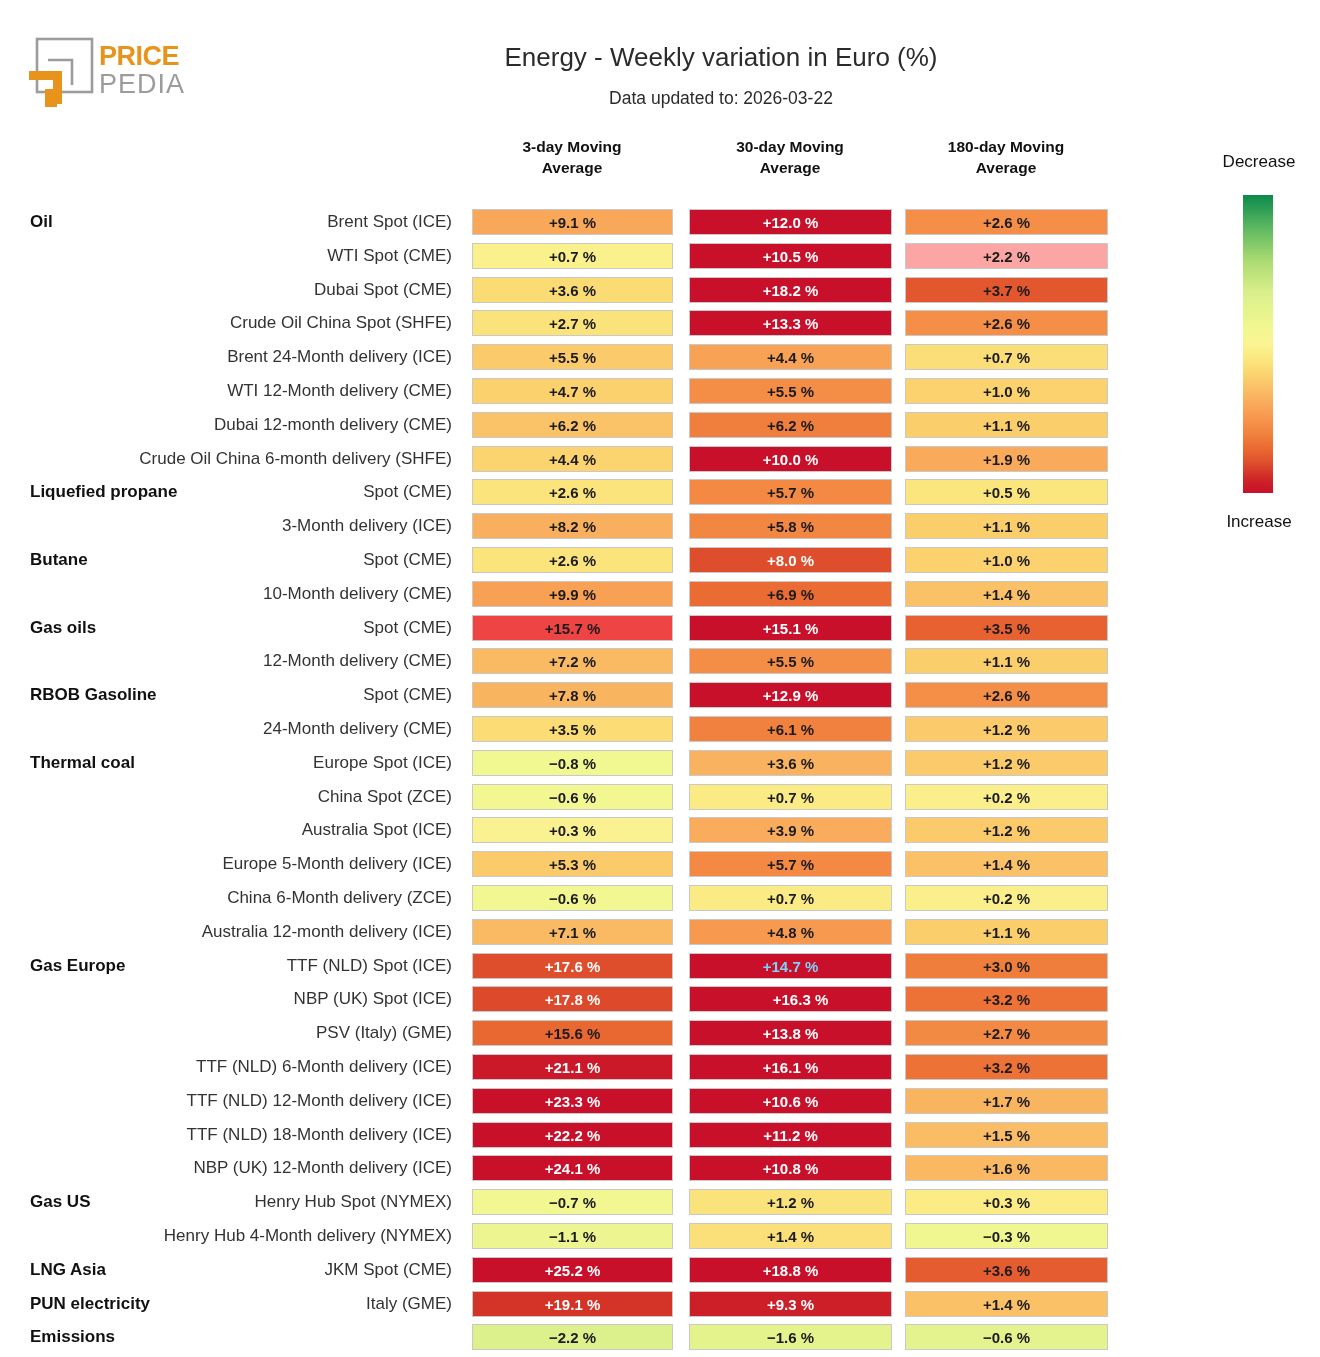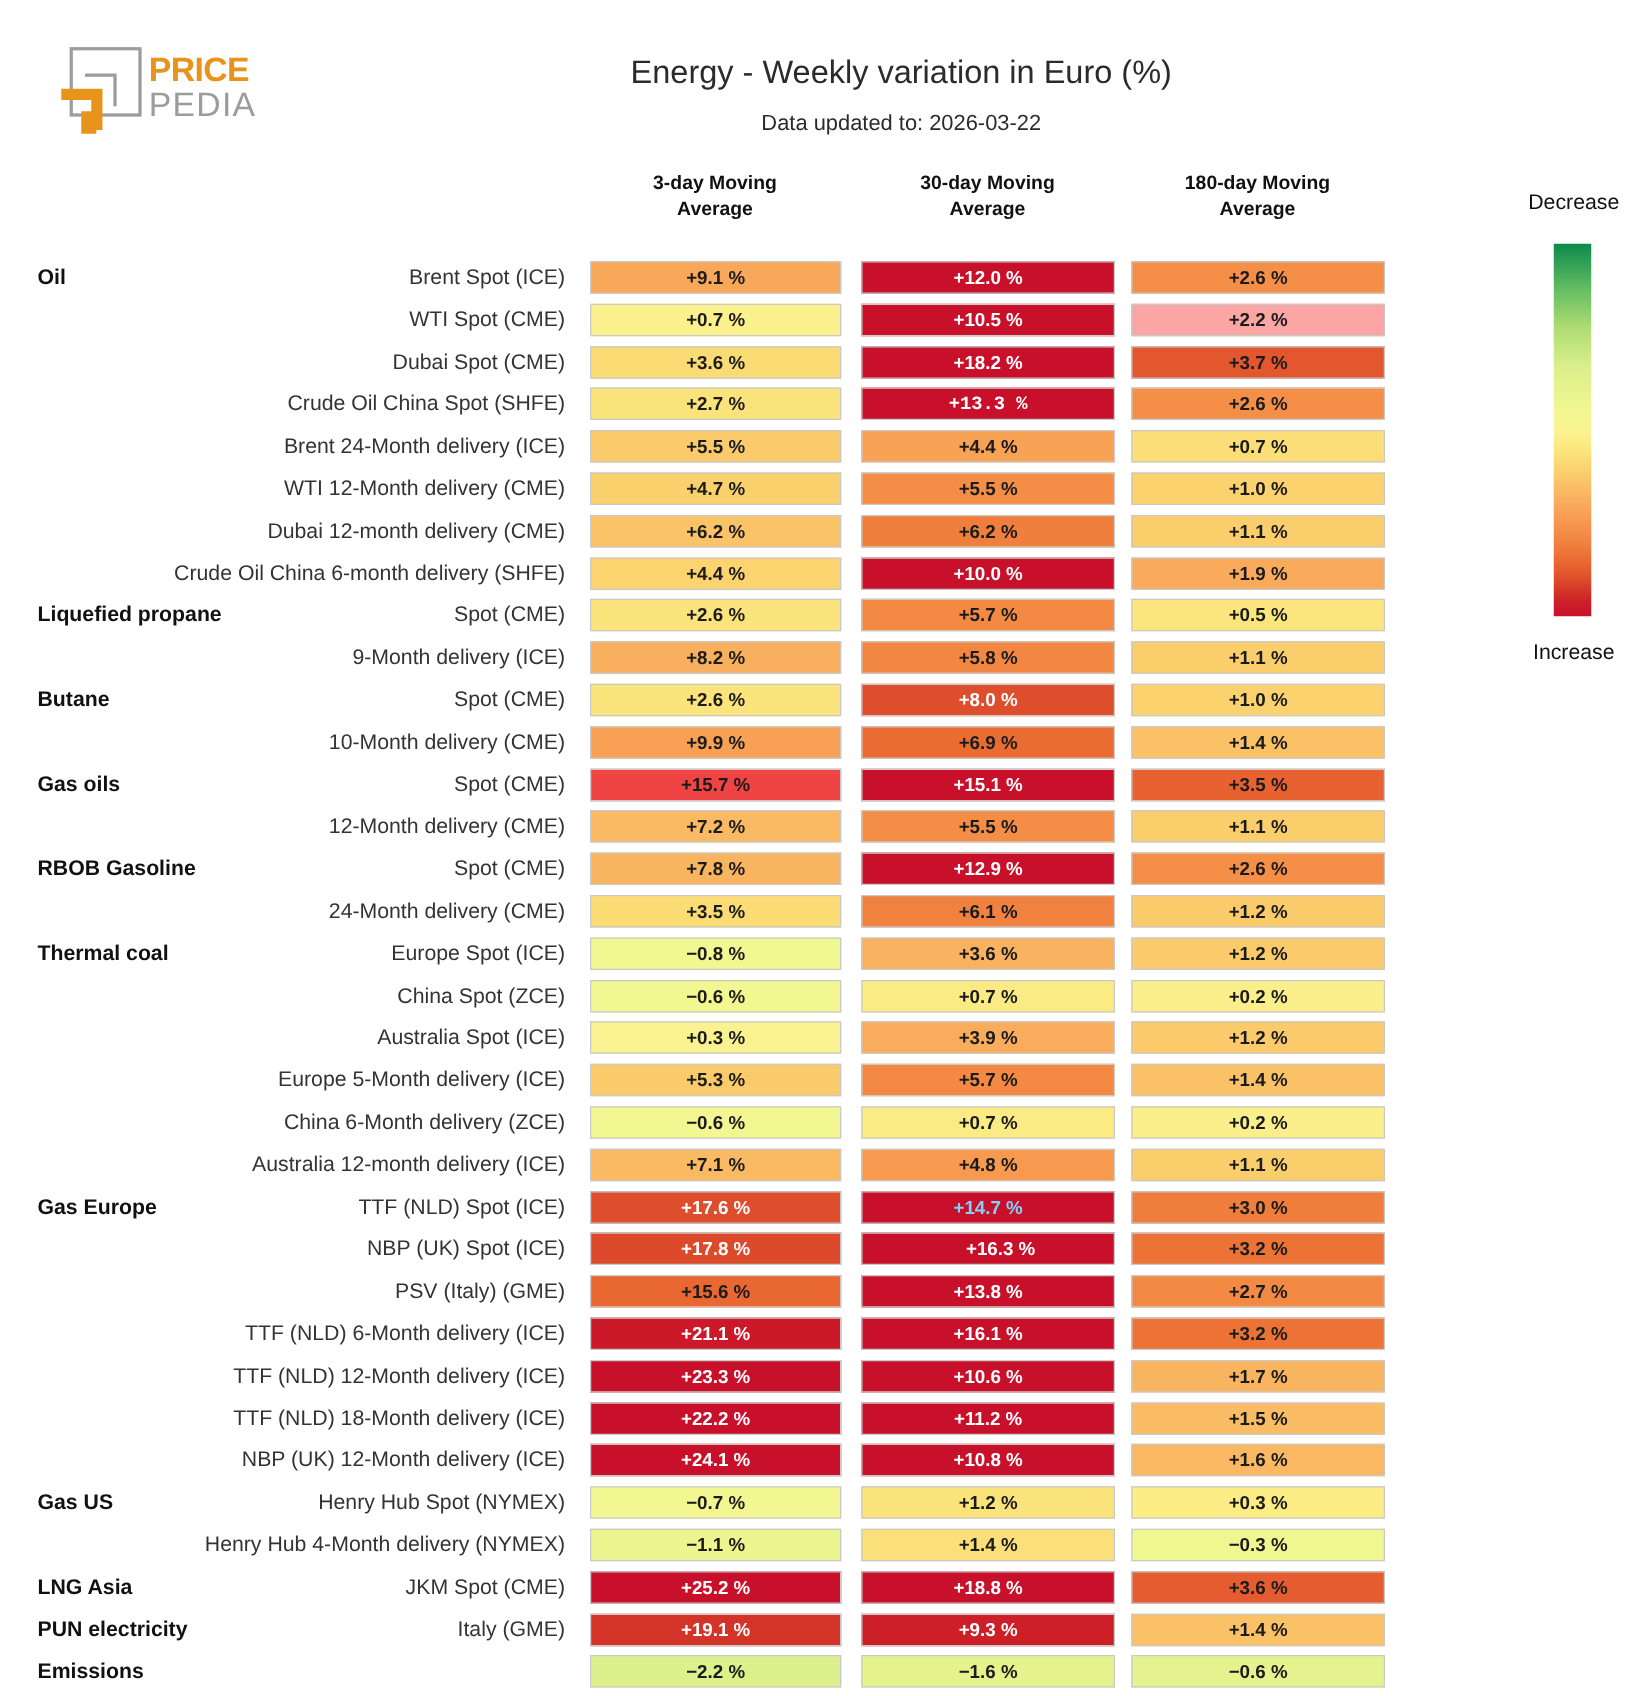--- a/index.html
+++ b/index.html
@@ -1,21 +1,21 @@
 <!DOCTYPE html>
 <html><head>
 <meta charset="utf-8">
 <style>
   html,body{margin:0;padding:0;background:#ffffff;}
   #canvas{
     position:relative;width:1320px;height:1357px;background:#ffffff;overflow:hidden;
     font-family:"Liberation Sans","DejaVu Sans",sans-serif;color:#222;
   }
   
-  #logo{position:absolute;left:36px;top:25px;width:210px;height:100px;}
+  #logo{position:absolute;left:16px;top:25px;width:210px;height:100px;}
   #logo svg{position:absolute;left:0;top:0;}
   .logo-price{position:absolute;left:83px;top:16px;font-size:27px;font-weight:700;color:#E8941C;letter-spacing:-0.5px;}
   .logo-pedia{position:absolute;left:83px;top:44px;font-size:27px;font-weight:300;color:#9C9C9C;letter-spacing:1px;}
   
   #title{position:absolute;left:421px;top:42px;width:600px;text-align:center;font-size:26px;font-weight:500;color:#2b2b2b;}
   #subtitle{position:absolute;left:471px;top:88px;width:500px;text-align:center;font-size:17.5px;color:#2b2b2b;}
   
   .colhead{position:absolute;top:136px;width:220px;text-align:center;font-size:15.5px;font-weight:700;color:#111;line-height:21px;white-space:pre-line;}
   #colhead-0{left:462px;} #colhead-1{left:680px;} #colhead-2{left:896px;}
   
@@ -75,21 +75,21 @@
     <div class="cat"></div>
     <div class="lbl">Dubai Spot (CME)</div>
     <div class="cell c0" style="background: rgb(251, 219, 116);">+3.6 %</div>
     <div class="cell c1" style="background: rgb(200, 16, 43); color: rgb(255, 255, 255);">+18.2 %</div>
     <div class="cell c2" style="background: rgb(226, 87, 46);">+3.7 %</div>
   </div>
       <div class="row" style="top: 310px;">
     <div class="cat"></div>
     <div class="lbl">Crude Oil China Spot (SHFE)</div>
     <div class="cell c0" style="background: rgb(251, 227, 123);">+2.7 %</div>
-    <div class="cell c1" style="background: rgb(200, 16, 43); color: rgb(255, 255, 255); font-family: Liberation Mono, monospace;">+13.3 %</div>
+    <div class="cell c1" style="background: rgb(200, 16, 43); color: rgb(255, 255, 255);">+13.3 %</div>
     <div class="cell c2" style="background: rgb(245, 142, 71);">+2.6 %</div>
   </div>
       <div class="row" style="top: 344px;">
     <div class="cat"></div>
     <div class="lbl">Brent 24-Month delivery (ICE)</div>
     <div class="cell c0" style="background: rgb(251, 202, 107);">+5.5 %</div>
     <div class="cell c1" style="background: rgb(248, 162, 85);">+4.4 %</div>
     <div class="cell c2" style="background: rgb(251, 222, 119);">+0.7 %</div>
   </div>
       <div class="row" style="top: 378px;">
@@ -115,21 +115,21 @@
   </div>
       <div class="row" style="top: 479px;">
     <div class="cat">Liquefied propane</div>
     <div class="lbl">Spot (CME)</div>
     <div class="cell c0" style="background: rgb(251, 228, 123);">+2.6 %</div>
     <div class="cell c1" style="background: rgb(243, 137, 67);">+5.7 %</div>
     <div class="cell c2" style="background: rgb(251, 230, 125);">+0.5 %</div>
   </div>
       <div class="row" style="top: 513px;">
     <div class="cat"></div>
-    <div class="lbl">9-Month delivery (ICE)</div>
+    <div class="lbl">3-Month delivery (ICE)</div>
     <div class="cell c0" style="background: rgb(249, 176, 94);">+8.2 %</div>
     <div class="cell c1" style="background: rgb(242, 135, 66);">+5.8 %</div>
     <div class="cell c2" style="background: rgb(251, 206, 108);">+1.1 %</div>
   </div>
       <div class="row" style="top: 547px;">
     <div class="cat">Butane</div>
     <div class="lbl">Spot (CME)</div>
     <div class="cell c0" style="background: rgb(251, 228, 123);">+2.6 %</div>
     <div class="cell c1" style="background: rgb(222, 77, 44); color: rgb(255, 255, 255);">+8.0 %</div>
     <div class="cell c2" style="background: rgb(251, 210, 110);">+1.0 %</div>

